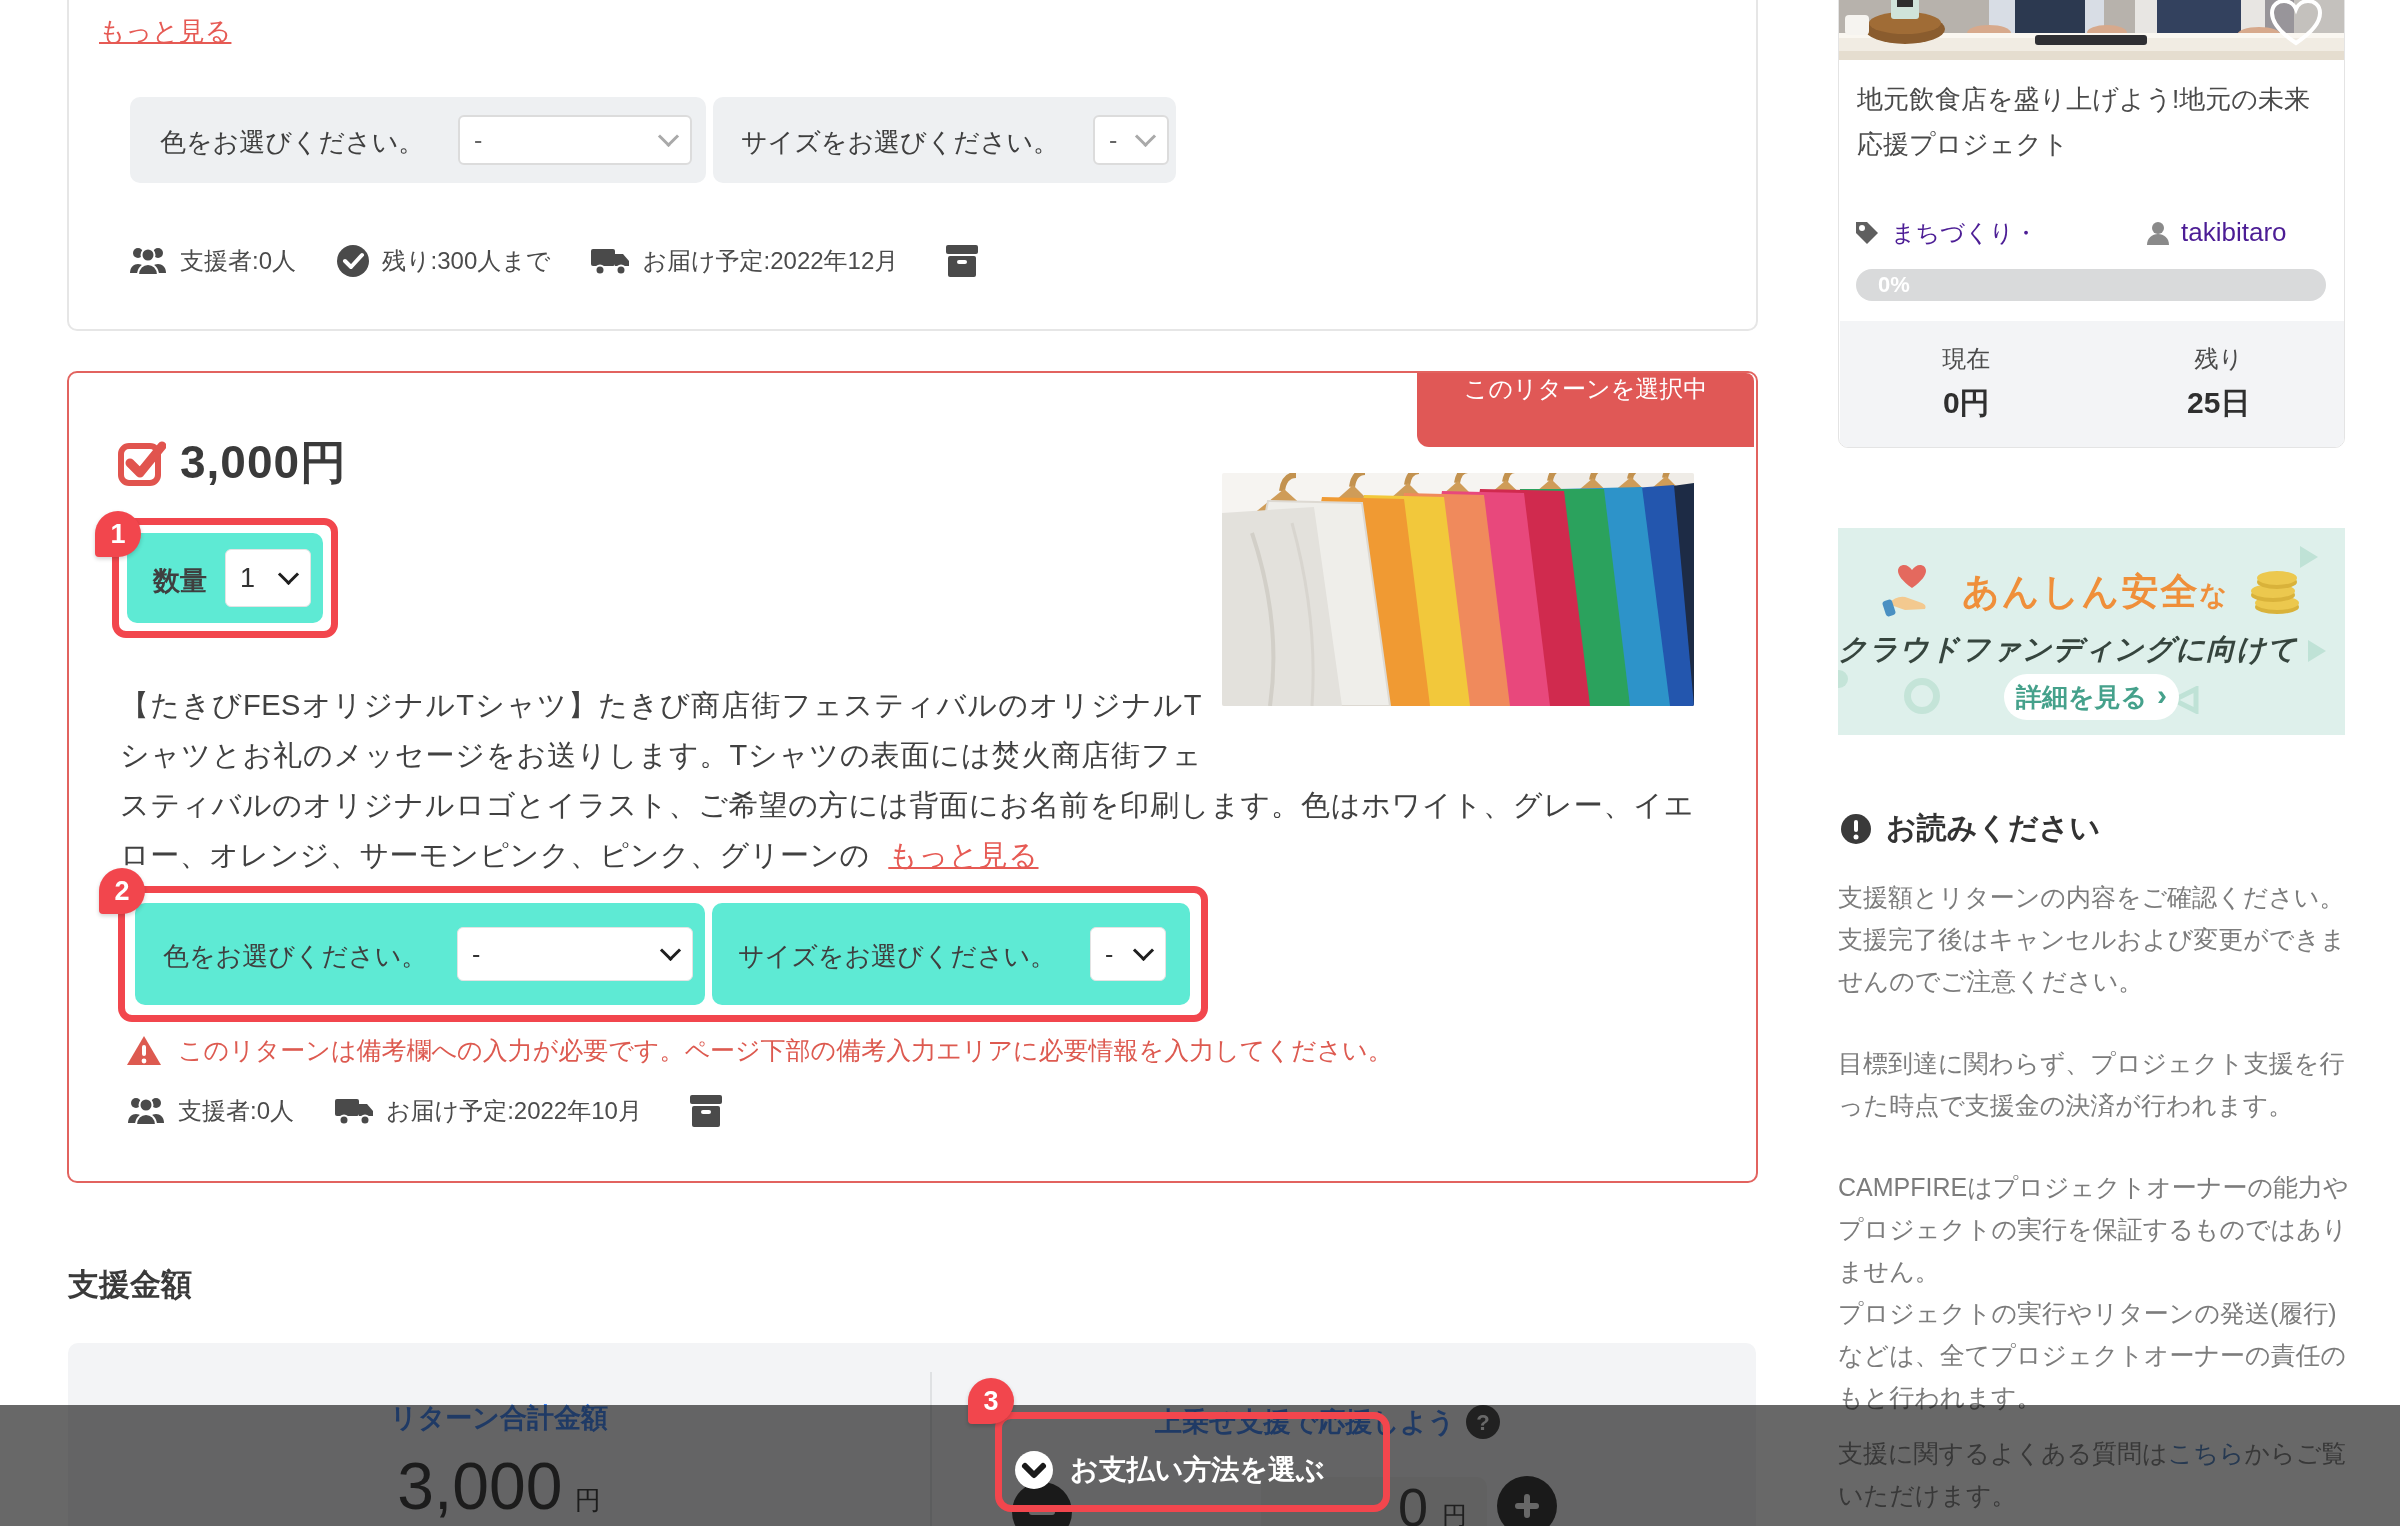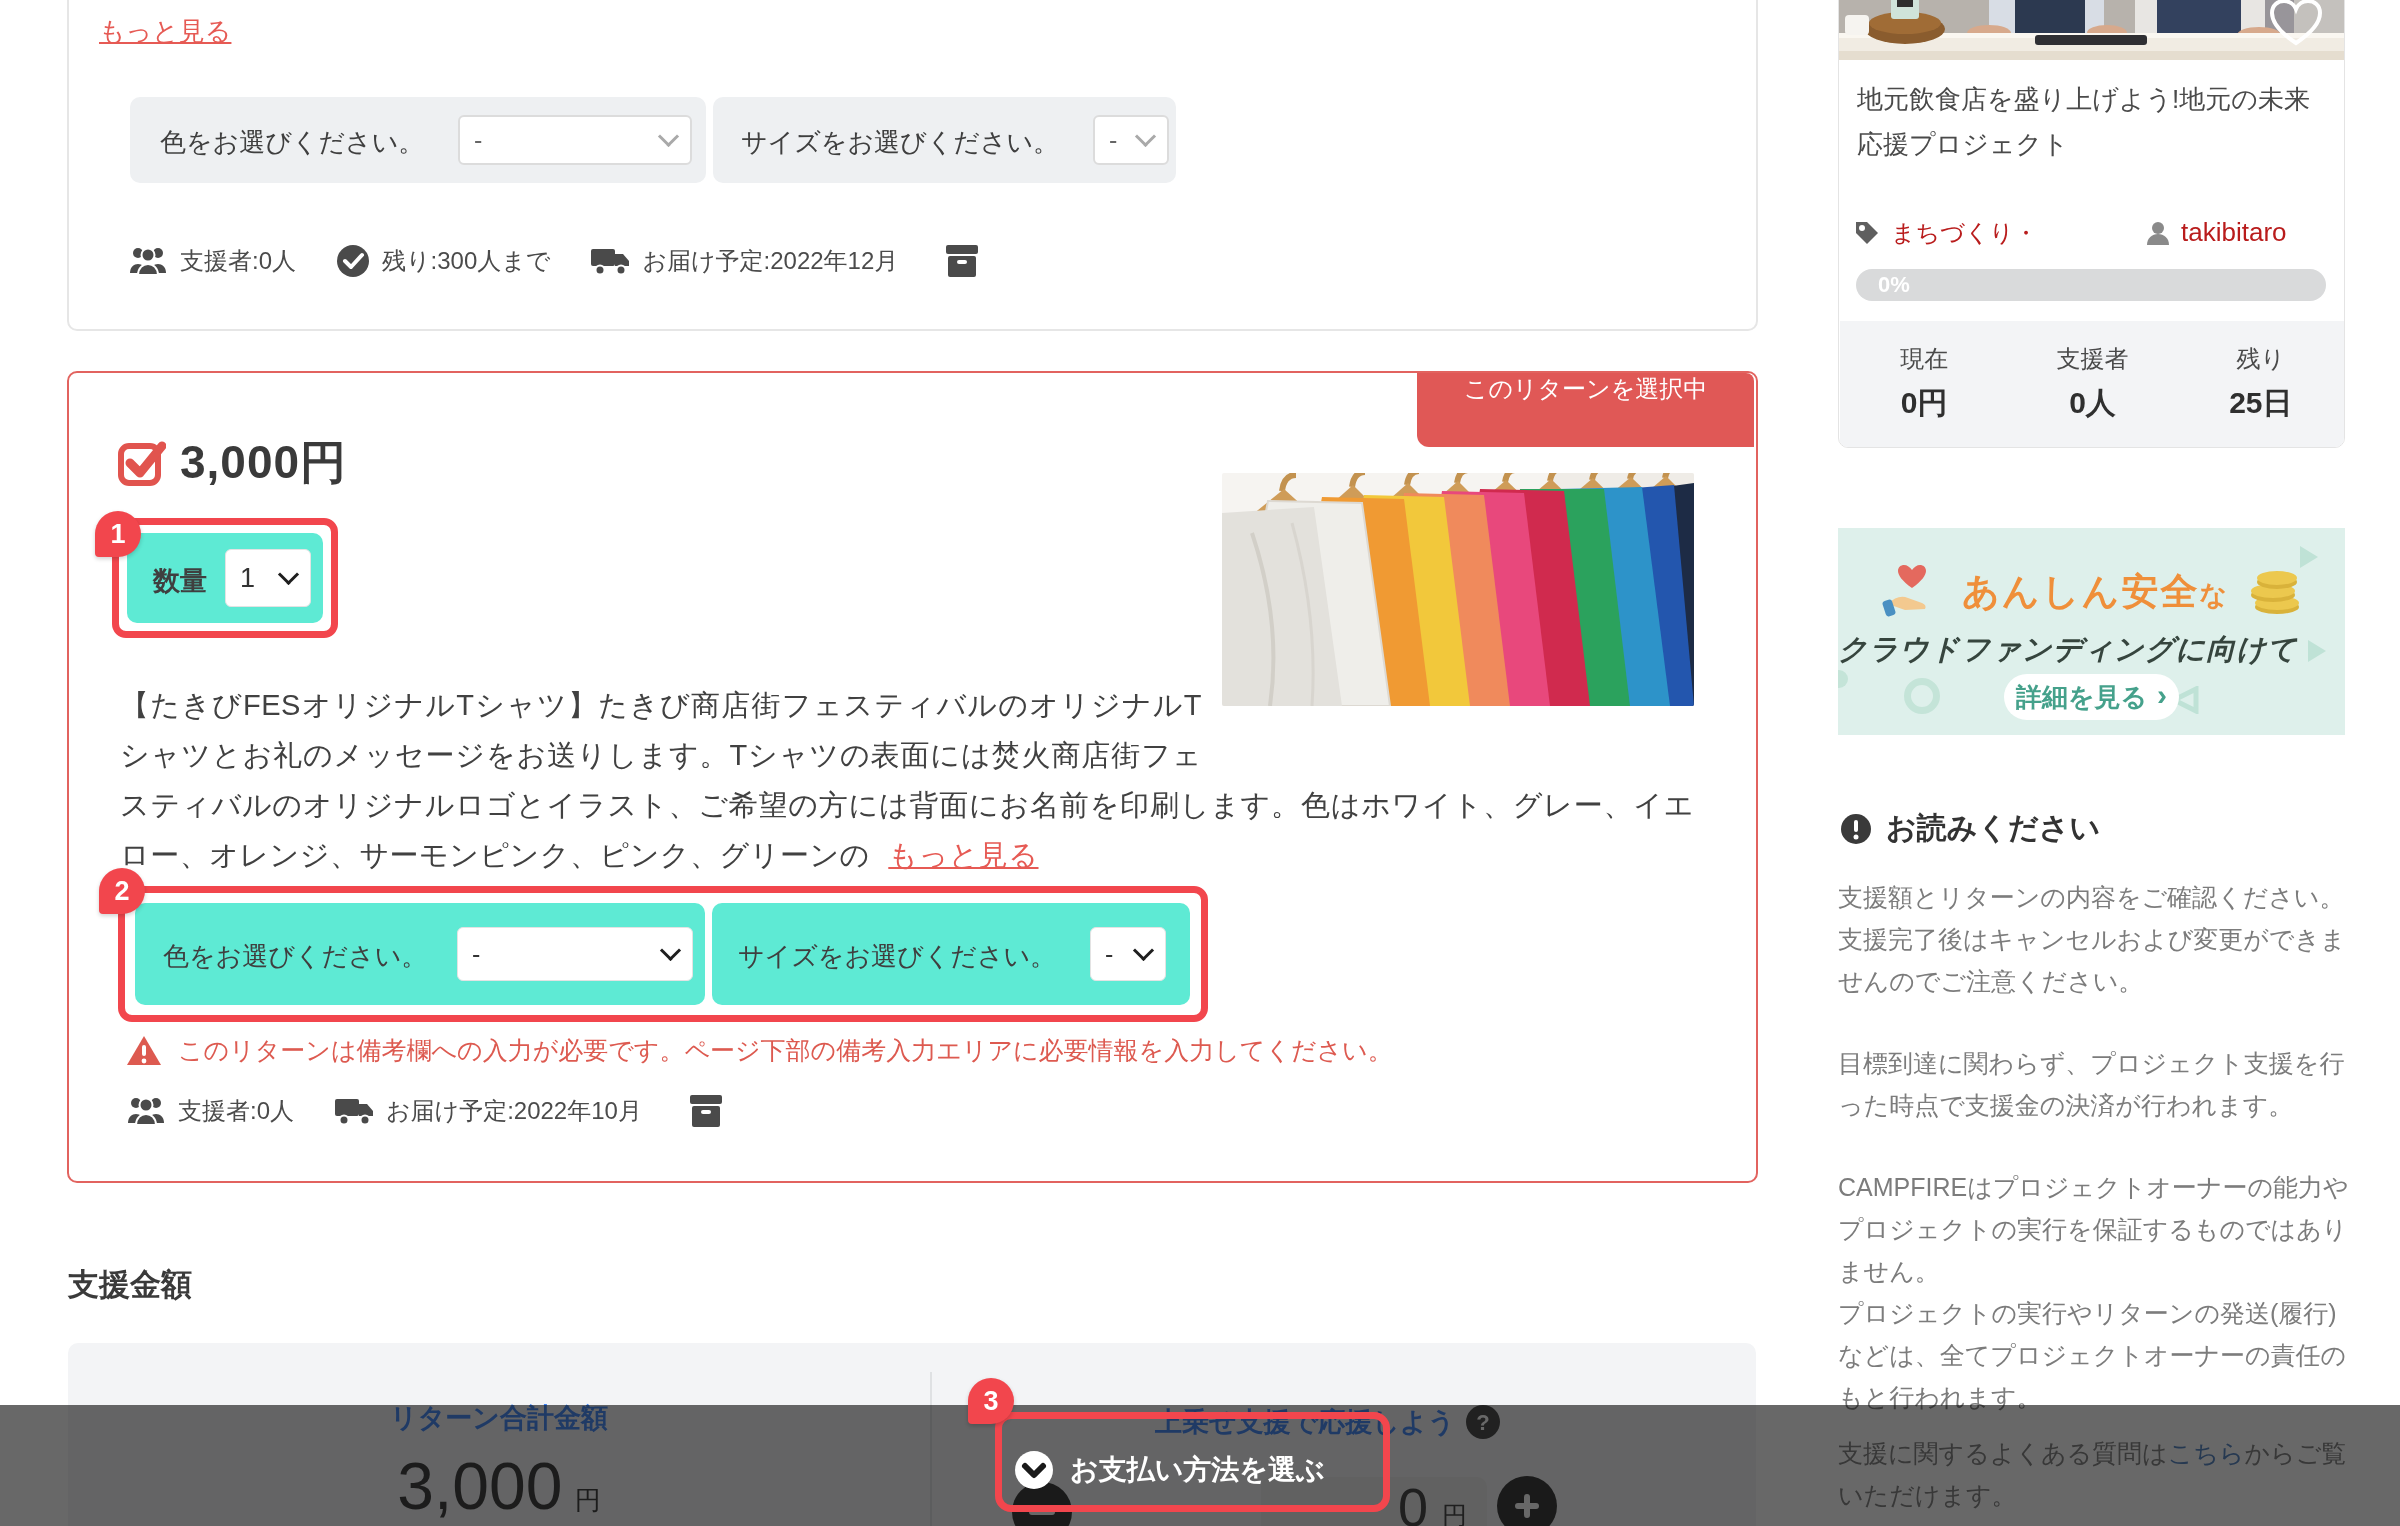--- a/index.html
+++ b/index.html
@@ -29,21 +29,21 @@
   .coltitle{font-size:27px;font-weight:bold;color:#3b82f6;display:flex;align-items:center;gap:10px;justify-content:center;}
   .bigval{font-size:66px;color:#333;}
   .smallunit{font-size:26px;color:#333;}
   .circlebtn{width:60px;height:60px;border-radius:50%;background:#2d2d2d;display:flex;align-items:center;justify-content:center;}
   .overlay{left:0;top:1405px;width:2400px;height:121px;background:rgba(16,16,16,0.63);z-index:50;}
   .z60{z-index:60;}
   .tooltip{border:7px solid #f2464d;border-radius:16px;box-sizing:border-box;}
   .tooltip-label{color:#ffffff;font-size:28px;font-weight:bold;display:flex;align-items:center;gap:16px;}
   .sbcard{background:#fff;border:1px solid #e4e4e4;border-radius:10px;box-sizing:border-box;}
   .sbtitle{font-size:26px;line-height:45px;color:#4a4a4a;}
-  .sbmeta{font-size:24px;color:#b91c1c;display:flex;align-items:center;gap:10px;}
+  .sbmeta{font-size:24px;color:#4c1d95;display:flex;align-items:center;gap:10px;}
   .progress{background:#d9dadb;border-radius:16px;color:#fff;font-size:22px;font-weight:bold;display:flex;align-items:center;}
   .statlabel{font-size:24px;color:#4a4a4a;text-align:center;}
   .statval{font-size:30px;font-weight:bold;color:#2f2f2f;text-align:center;margin-top:8px;}
   .mint{background:#def0eb;}
   .bannertitle{font-size:37px;font-weight:bold;color:#ef8f3a;letter-spacing:2px;}
   .bannertitle .small{font-size:27px;}
   .bannersub{font-size:29px;font-weight:bold;color:#36453e;letter-spacing:1px;}
   .pillbtn{background:#fff;border-radius:26px;color:#45a18b;font-size:26px;font-weight:bold;display:flex;align-items:center;justify-content:center;gap:10px;}
   .notice-h{font-size:30px;font-weight:bold;color:#333;display:flex;align-items:center;gap:14px;}
   .notice-p{font-size:25px;line-height:42px;color:#7c7c7c;width:512px;}
@@ -318,24 +318,20 @@
     <div class="abs progress" style="left:17px;top:280px;width:470px;height:32px;">
       <span style="margin-left:22px;">0%</span>
     </div>
 
     <div class="abs" style="left:1px;top:332px;width:505px;height:127px;background:#f3f4f6;display:flex;">
       <div style="flex:1;padding-top:22px;">
         <div class="statlabel">現在</div>
         <div class="statval">0円</div>
       </div>
       <div style="flex:1;padding-top:22px;">
-        <div class="statlabel">支援者</div>
-        <div class="statval">0人</div>
-      </div>
-      <div style="flex:1;padding-top:22px;">
         <div class="statlabel">残り</div>
         <div class="statval">25日</div>
       </div>
     </div>
   </div>
 
   <div class="abs mint" style="left:1838px;top:528px;width:507px;height:207px;overflow:hidden;">
     <div class="decor-tri abs" style="left:462px;top:18px;border-width:11px 0 11px 18px;border-color:transparent transparent transparent #bfe2d6;"></div>
     <div class="decor-tri abs" style="left:470px;top:112px;border-width:11px 0 11px 18px;border-color:transparent transparent transparent #bfe2d6;"></div>
     <div class="abs" style="left:66px;top:150px;width:22px;height:22px;border:7px solid #c4e4d8;border-radius:50%;"></div>

